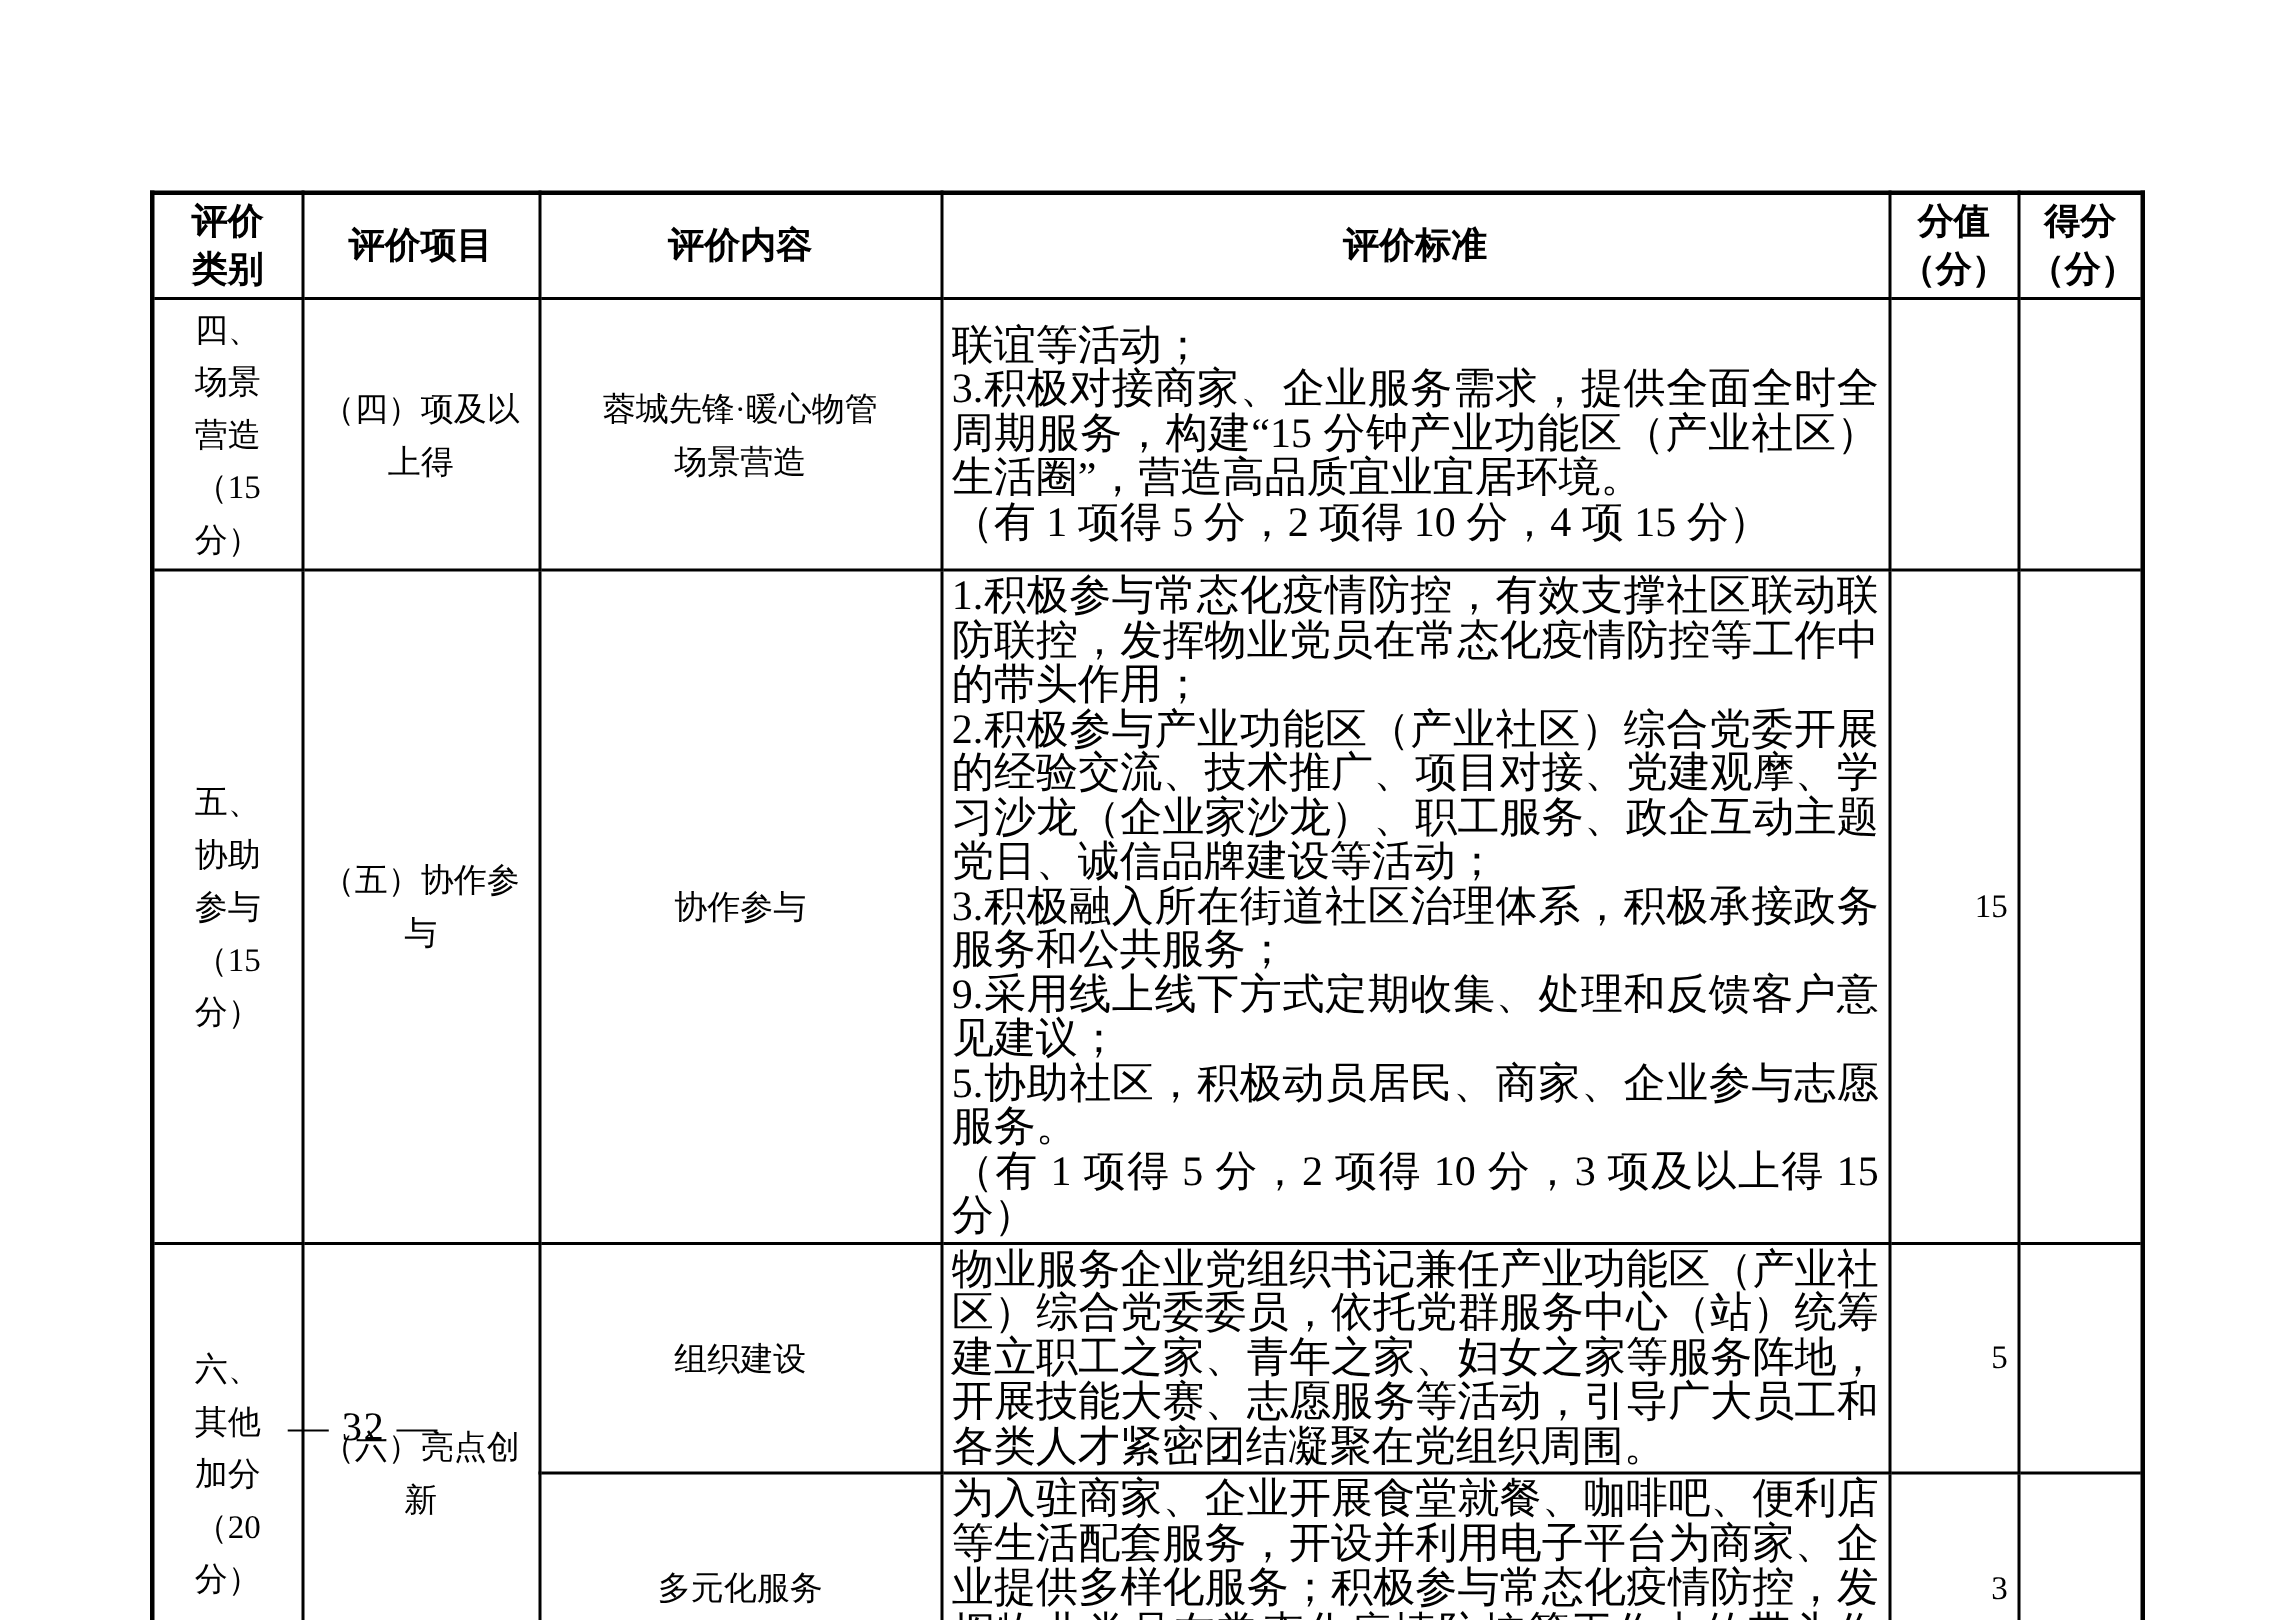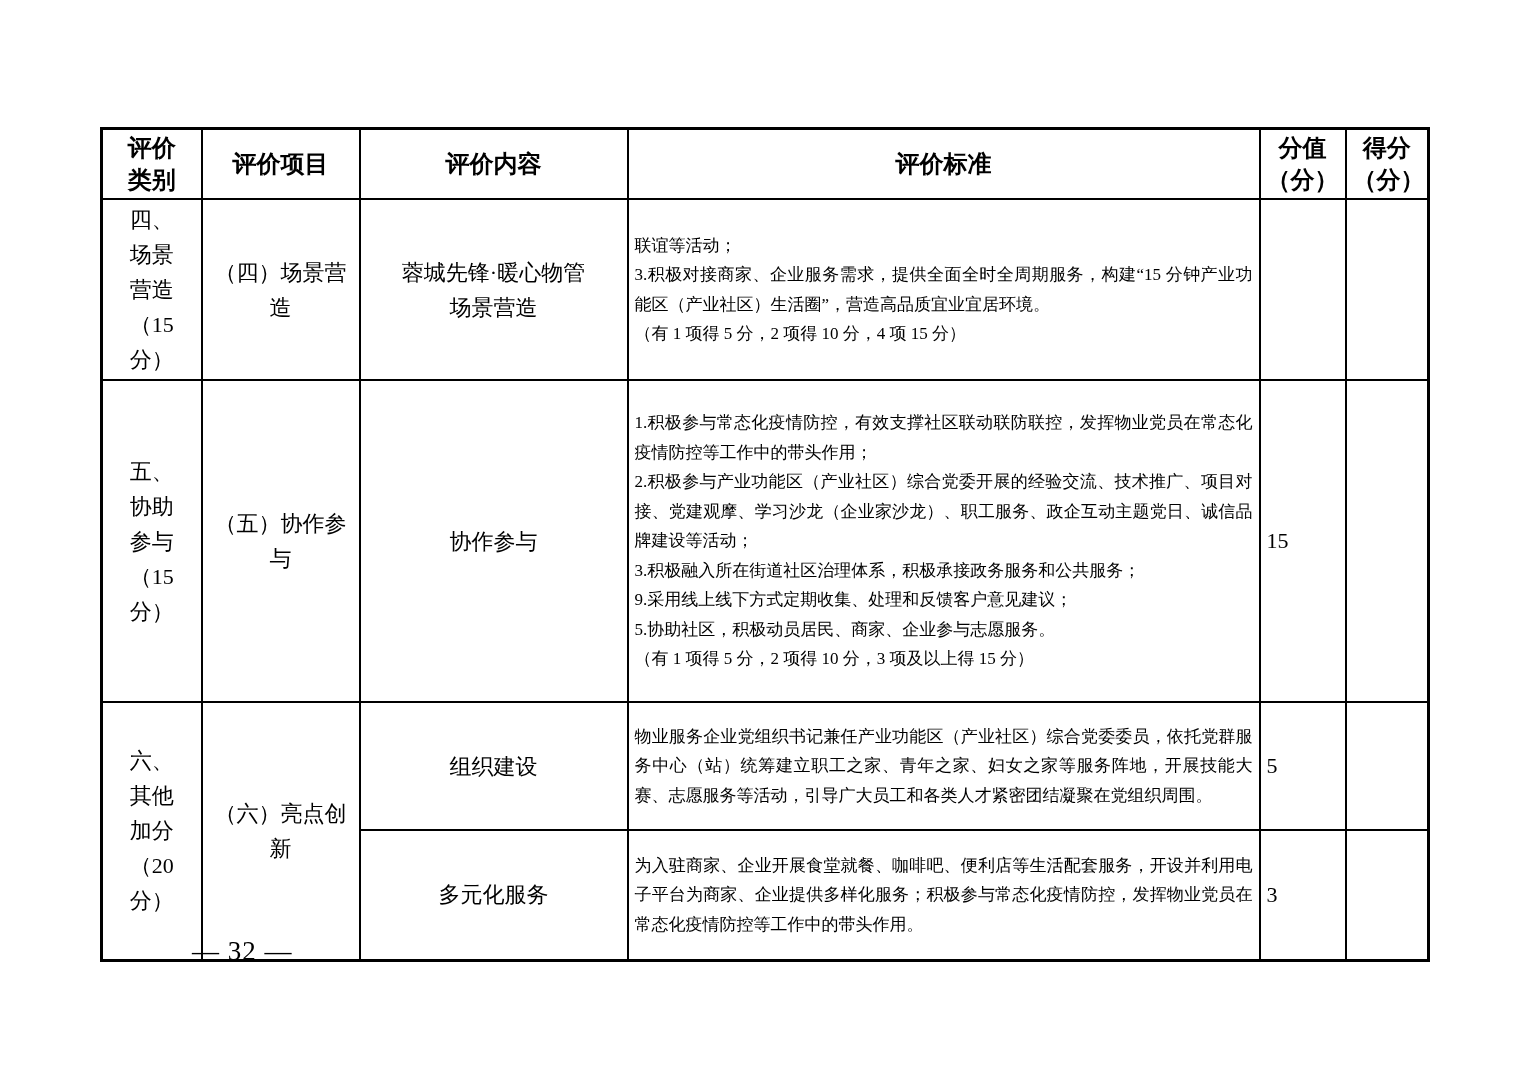--- a/index.html
+++ b/index.html
@@ -48,27 +48,27 @@
     font-size: 22px;
     line-height: 35px;
     text-align: center;
     white-space: pre-line;
   }
   td.std {
     text-align: justify;
     padding: 2px 7px;
   }
   td.std .para {
-    font-size: 17px;
+    font-size: 28px;
     line-height: 29.5px;
     text-align: justify;
   }
   td.score {
     font-size: 22px;
-    text-align: left;
+    text-align: right;
   }
   .footer-pagenum {
     position: absolute;
     left: 176px;
     top: 936px;
     font-size: 27px;
     letter-spacing: 1px;
     white-space: pre;
     margin-left: 16px;
   }
@@ -99,21 +99,21 @@
 （分）</th>
       <th>得分
 （分）</th>
     </tr>
 
     <tr style="height:143px">
       <td class="center">四、
 场景
 营造
 （15 分）</td>
-      <td class="center">（四）场景营造</td>
+      <td class="center">（四）项及以上得</td>
       <td class="center">蓉城先锋·暖心物管
 场景营造</td>
       <td class="std">
         <div class="para">联谊等活动；</div>
         <div class="para">3.积极对接商家、企业服务需求，提供全面全时全周期服务，构建“15 分钟产业功能区（产业社区）生活圈”，营造高品质宜业宜居环境。</div>
         <div class="para">（有 1 项得 5 分，2 项得 10 分，4 项 15 分）</div>
       </td>
       <td class="score"></td>
       <td class="score"></td>
     </tr>

